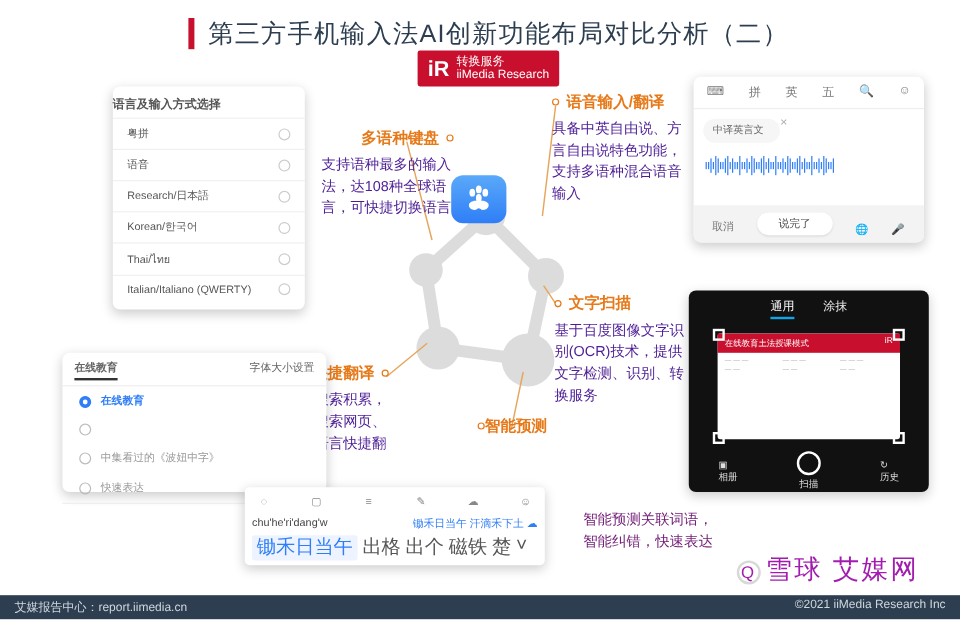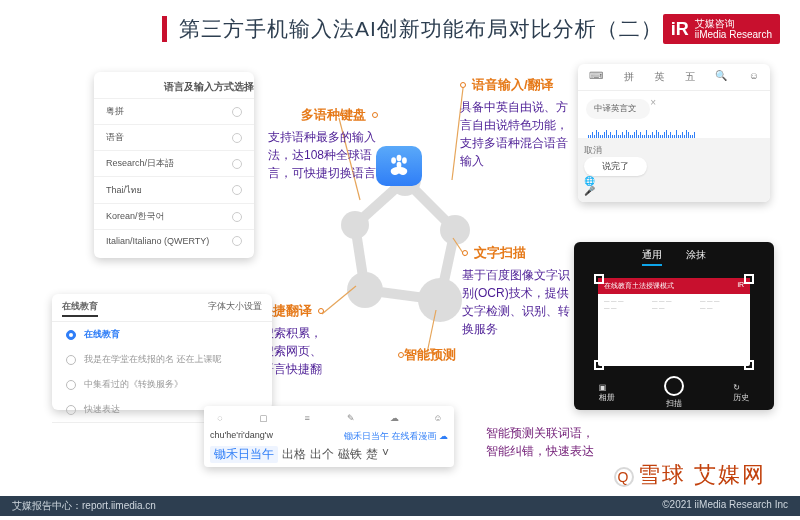--- a/index.html
+++ b/index.html
@@ -8,21 +8,21 @@
     font-family: "Microsoft YaHei", "PingFang SC", sans-serif;
     background: #fff;
     position: relative;
     overflow: hidden;
     font-size: 12px;
     color: #333;
   }
   
   .header {
     position: absolute; top: 14px; left: 34px; right: 20px;
-    display: flex; align-items: center; justify-content: flex-end;
+    display: flex; align-items: center; justify-content: flex-end; flex-direction: column;
   }
   .title-wrap { display: flex; align-items: center; }
   .title-bar { width: 5px; height: 26px; background: #c8102e; margin-right: 12px; }
   .title { font-size: 21px; font-weight: 500; color: #2d3e50; letter-spacing: 1px; }
   .logo-box {
     background: #c8102e; color: #fff; padding: 4px 8px;
     display: flex; align-items: center; gap: 6px; border-radius: 2px;
   }
   .logo-mark { font-size: 18px; font-weight: bold; }
   .logo-text { font-size: 10px; line-height: 11px; }
@@ -53,21 +53,21 @@
   .node { fill: #d9d9d9; }
   .link { stroke: #d9d9d9; stroke-width: 10; fill: none; }
   
   .card {
     position: absolute; background: #fff; border-radius: 6px;
     box-shadow: 0 3px 10px rgba(0,0,0,.2);
     font-size: 9px; color: #555;
   }
   
   .c1 { left: 94px; top: 72px; width: 160px; padding: 6px 0; }
-  .c1 .hdr { text-align: right; font-size: 10px; font-weight: 600; padding: 2px 0 4px; }
+  .c1 .hdr { text-align: left; font-size: 10px; font-weight: 600; padding: 2px 0 4px; }
   .c1 .row {
     display: flex; justify-content: space-between; padding: 6px 12px;
     border-top: 1px solid #f0f0f0; align-items: center;
   }
   .c1 .ring { width: 10px; height: 10px; border: 1.5px solid #ccc; border-radius: 50%; }
   
   .c2 { left: 52px; top: 294px; width: 220px; height: 116px; padding: 6px 0 2px; }
   .c2 .tabs { display: flex; justify-content: space-between; padding: 0 10px 4px; font-size: 9px; color: #666; }
   .c2 .tabs .l { font-weight: 600; border-bottom: 2px solid #333; padding-bottom: 2px; }
   .c2 .line { border-top: 1px solid #eee; }
@@ -78,32 +78,32 @@
   .c2 .item .txt.on { color: #2f7ef7; font-weight: 600; }
   .c2 .bottom { display:flex; justify-content: flex-end; gap:10px; padding: 4px 10px 0; border-top:1px solid #eee; }
   .c2 .bottom span { font-size: 14px; color:#888; }
   
   .c3 { left: 204px; top: 406px; width: 250px; border-radius: 4px; padding: 4px 4px 2px; }
   .c3 .row1 { display:flex; justify-content:space-between; align-items:center; padding: 0 4px 2px; }
   .c3 .row1 .ic { width:16px; height:16px; color:#888; display:flex; align-items:center; justify-content:center;}
   .c3 .row2 { font-size: 9px; color:#555; padding: 2px 2px 4px; }
   .c3 .row2 .py { color:#444; }
   .c3 .row2 .cand { color:#2f7ef7; float:right; }
-  .c3 .row3 { font-size: 12px; padding: 2px 2px; display:flex; gap: 4px; }
+  .c3 .row3 { font-size: 16px; padding: 2px 2px; display:flex; gap: 4px; }
   .c3 .row3 .first { background:#eef4ff; color:#2f7ef7; padding:0 4px; border-radius:2px;}
   
   .c4 { left: 578px; top: 64px; width: 192px; height: 138px; }
   .c4 .topbar { display:flex; justify-content:space-between; padding: 6px 8px; border-bottom:1px solid #eee; color:#777; font-size:10px; }
   .c4 .topbar span { padding: 0 3px; }
   .c4 .bubble { margin:8px; padding:4px 8px; background:#f6f6f6; border-radius:10px; width:64px; font-size:8.5px; color:#666; position:relative; }
   .c4 .bubble .x { position:absolute; right:-6px; top:-2px; font-size:10px; color:#aaa;}
   .c4 .wave { margin: 4px 10px 0; height: 22px; display:flex; align-items:center; gap:1px; }
   .c4 .wave i { width:1px; background:#2f7ef7; height:6px; }
   .c4 .wave i:nth-child(3n){ height:12px;} .c4 .wave i:nth-child(5n){height:16px;}
-  .c4 .bot { display:flex; justify-content:space-around; align-items:flex-start; background:#f3f3f3; padding:6px; font-size:9px; color:#777; position:absolute; bottom:0; left:0; right:0; border-radius:0 0 6px 6px;flex-direction:column;}
+  .c4 .bot { display:flex; justify-content:space-around; align-items:flex-end; background:#f3f3f3; padding:6px; font-size:9px; color:#777; position:absolute; bottom:0; left:0; right:0; border-radius:0 0 6px 6px;}
   .c4 .bot .done { background:#fff; border-radius:12px; padding:3px 18px; color:#444; box-shadow:0 1px 2px rgba(0,0,0,.1);}
   
   .c5 { left: 574px; top: 242px; width: 200px; height: 168px; background:#111; color:#eee; }
   .c5 .tabs { display:flex; justify-content:center; gap:24px; padding:6px 0; font-size:10px; }
   .c5 .tabs .sel { color:#fff; border-bottom:2px solid #0ea5e9; padding-bottom:2px;}
   .c5 .paper {
     margin: 6px 24px; height: 88px; background:#fff; border-radius:2px; position:relative;
     display:flex; flex-direction:column;
   }
   .c5 .paper .h { background:#c8102e; color:#fff; font-size:7px; padding:3px 6px; display:flex; justify-content:space-between;}
@@ -117,38 +117,38 @@
   .c5 .icons { display:flex; justify-content:space-around; padding:4px 0 6px; font-size:8px; color:#ddd; align-items:center;}
   .c5 .icons .mid { text-align:center;}
   .c5 .icons .mid .ring{ width:20px;height:20px;border:2px solid #fff;border-radius:50%;margin:0 auto 2px;}
   
   .smart { position:absolute; left: 486px; top: 424px; font-size: 12px; color:#701a75; line-height: 18px; }
   .footer {
     position:absolute; bottom:4px; left:0; right:0; background:#2d3e50; color:#cfd7de;
     font-size: 10px; padding: 3px 12px; display:flex; justify-content:space-between;
   }
   
-  .wm { position:absolute; right:34px; bottom:30px; color:#c2410c; font-size:22px; letter-spacing:2px; pointer-events:none;}
+  .wm { position:absolute; right:34px; bottom:30px; color:#a21caf; font-size:22px; letter-spacing:2px; pointer-events:none;}
   .wm .circ{ display:inline-block; border:2px solid #d8d8d8; border-radius:50%; width:20px; height:20px; text-align:center; line-height:17px; font-size:14px; margin-right:4px;}
   
   .conn { position:absolute; pointer-events:none; }
   .conn line { stroke:#e6a55a; stroke-width:1.2; }
 </style>
 </head>
 <body>
 
 <div class="header">
   <div class="title-wrap">
     <div class="title-bar"></div>
     <div class="title">第三方手机输入法AI创新功能布局对比分析（二）</div>
   </div>
   <div class="logo-box">
     <span class="logo-mark">iR</span>
     <div class="logo-text">
-      <div>艾媒咨询</div>
+      <div>转换服务</div>
       <div>iiMedia Research</div>
     </div>
   </div>
 </div>
 
 <svg class="center-shape" viewBox="0 0 150 160">
   <path class="link" d="M75 10 L25 55 L35 120 L110 130 L125 60 Z"></path>
   <circle class="node" cx="75" cy="10" r="16"></circle>
   <circle class="node" cx="25" cy="55" r="14"></circle>
   <circle class="node" cx="35" cy="120" r="18"></circle>
@@ -203,50 +203,49 @@
     </div>
   <div class="row">
       <span>语音</span>
       <span class="ring"></span>
     </div>
   <div class="row">
       <span>Research/日本語</span>
       <span class="ring"></span>
     </div>
   <div class="row">
+      <span>Korean/한국어</span>
+      <span class="ring"></span>
+    </div>
+  <div class="row">
       <span>Thai/ไทย</span>
-      <span class="ring"></span>
-    </div>
-  <div class="row">
-      <span>Korean/한국어</span>
       <span class="ring"></span>
     </div>
   <div class="row">
       <span>Italian/Italiano (QWERTY)</span>
       <span class="ring"></span>
     </div>
 </div>
 
 <div class="card c2">
   <div class="tabs">
     <span class="l">在线教育</span>
     <span>字体大小设置</span>
   </div>
   <div class="line"></div>
   <div class="item">
       <span class="cb on"></span>
       <span class="txt on">在线教育</span>
     </div>
   <div class="item">
       <span class="cb"></span>
-      <span>我是在学堂在线报的名 还在上课呢</span>
     </div>
   <div class="item">
       <span class="cb"></span>
-      <span>中集看过的《转换服务》</span>
+      <span>中集看过的《波妞中字》</span>
     </div>
   <div class="item">
       <span class="cb"></span>
       <span>快速表达</span>
     </div>
   <div class="bottom">
     <span>⌨</span>
     <span>⚙</span>
   </div>
 </div>
@@ -255,21 +254,21 @@
   <div class="row1">
     <span class="ic">◌</span>
     <span class="ic">▢</span>
     <span class="ic">≡</span>
     <span class="ic">✎</span>
     <span class="ic">☁</span>
     <span class="ic">☺</span>
   </div>
   <div class="row2">
     <span class="py">chu'he'ri'dang'w</span>
-    <span class="cand"><span>锄禾日当午 在线看漫画</span> ☁</span>
+    <span class="cand"><span>锄禾日当午 汗滴禾下土</span> ☁</span>
   </div>
   <div class="row3">
     <span class="first">锄禾日当午</span>
     <span>出格</span>
     <span>出个</span>
     <span>磁铁</span>
     <span>楚</span>
     <span>˅</span>
   </div>
 </div>

